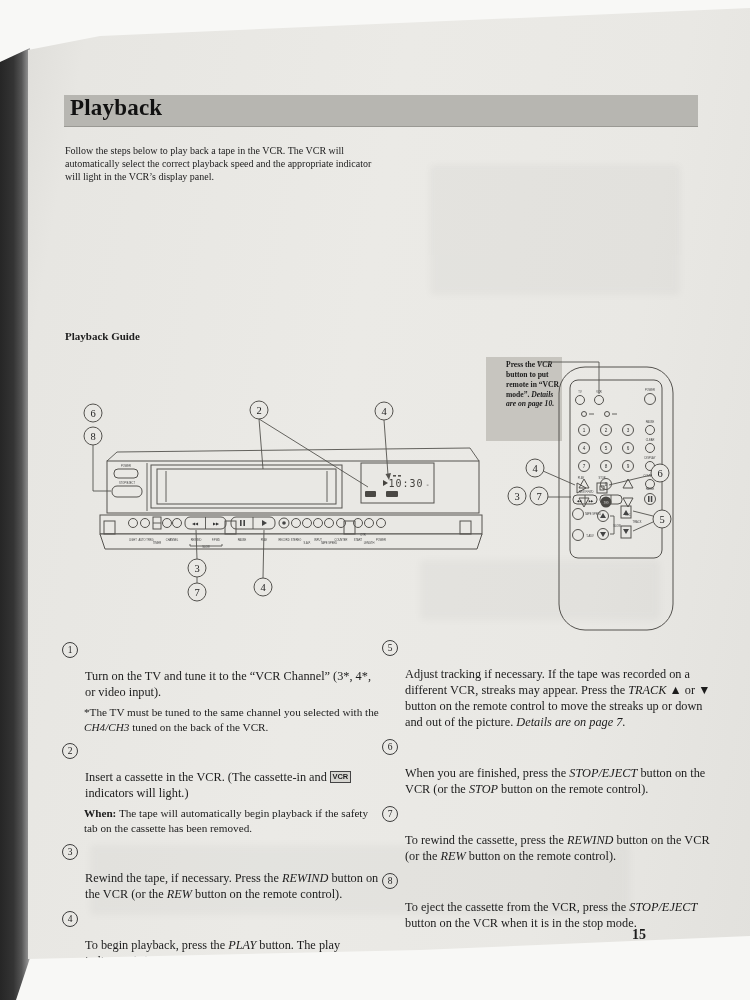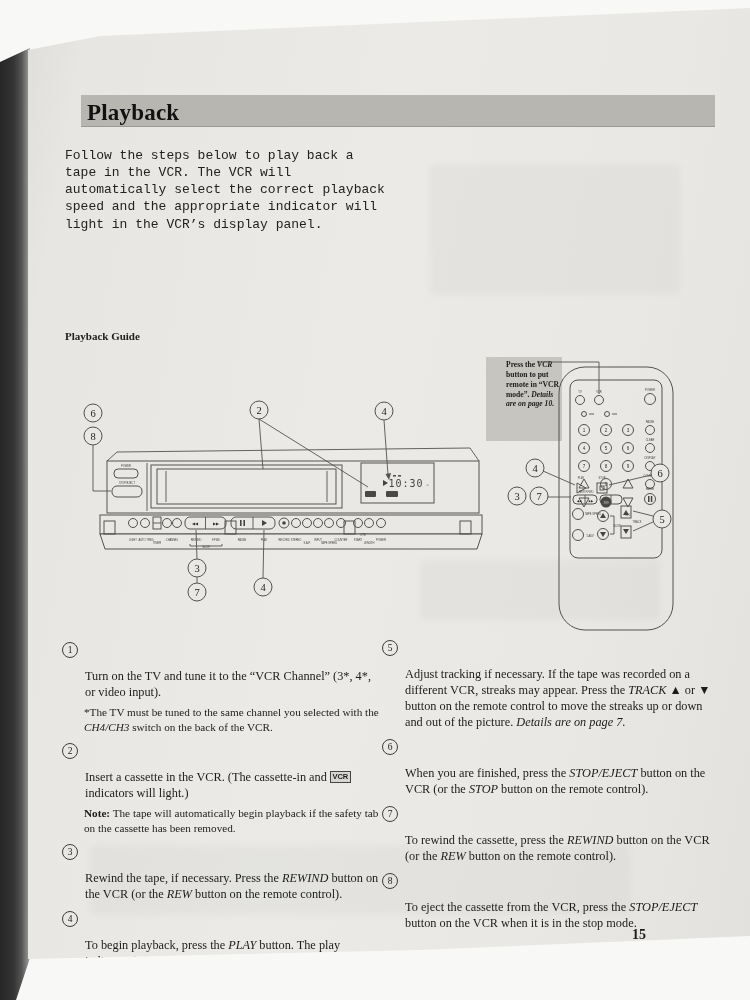--- a/index.html
+++ b/index.html
@@ -8,25 +8,25 @@
   
   #binding{position:absolute;left:0;top:0;width:30px;height:1000px;
            clip-path:polygon(0 62px,30px 48px,30px 958px,16px 1000px,0 1000px);
            background:linear-gradient(90deg,#262626 0%,#343434 45%,#555 72%,#8c8c8c 92%,#b5b5b3 100%);}
   
   #page{position:absolute;left:0;top:0;width:750px;height:1000px;
         clip-path:polygon(28px 50px,100px 36px,750px 8px,750px 936px,420px 950px,28px 959px);
         background:linear-gradient(100deg,#dbdad6 0%,#e7e6e2 10%,#ebeae6 45%,#e9e8e4 75%,#e2e1dd 100%);}
   .ghost{position:absolute;background:#6a6a6a;opacity:.05;filter:blur(3px);border-radius:4px;}
   
-  #hdrbar{position:absolute;left:81px;top:95px;width:634px;height:31px;background:#b7b6b1;
-          border-bottom:1px solid #9a9994;display:flex;align-items:flex-end;}
+  #hdrbar{position:absolute;left:64px;top:95px;width:634px;height:31px;background:#b7b6b1;
+          border-bottom:1px solid #9a9994;display:flex;align-items:flex-start;}
   #hdrbar .t{font-size:23px;font-weight:bold;padding-left:6px;letter-spacing:.2px;color:#111;}
   
-  .para{position:absolute;left:65px;width:322px;font-size:13px;line-height:1.32;color:#222;font-family:Liberation Mono, monospace;}
+  .para{position:absolute;left:65px;width:322px;font-size:10px;line-height:1.32;color:#222;}
   #guideHead{position:absolute;left:65px;top:330px;font-size:11px;font-weight:bold;}
   
   #notebox{position:absolute;left:486px;top:357px;width:54px;min-height:78px;background:#c7c5bf;
            padding:3px 2px 3px 20px;font-size:7.6px;font-weight:bold;line-height:1.3;color:#1a1a1a;}
   #notebox em{font-style:italic;}
   
   .stepcol{position:absolute;font-size:12.3px;line-height:1.3;color:#1c1c1c;}
   #colL{left:62px;top:641px;width:322px;}
   #colR{left:382px;top:639px;width:330px;}
   .step{display:flex;gap:7px;margin-bottom:7px;}
@@ -281,26 +281,26 @@
         <line class="ln" x1="653" y1="516" x2="633" y2="511"></line>
         <line class="ln" x1="653" y1="522" x2="633" y2="531"></line>
       </g>
     </svg>
 
     <div id="colL" class="stepcol">
         <div class="step">
           <span class="stepnum">1</span>
           <div class="steptext"><span>Turn on the TV and tune it to the “VCR Channel” (3*, 4*, or video input).</span></div>
         </div>
-        <div class="stepnote"><span>*The TV must be tuned to the same channel you selected with the </span><em>CH4/CH3</em><span> switch on the back of the VCR.</span></div>
+        <div class="stepnote"><span>*The TV must be tuned to the same channel you selected with the </span><em>CH4/CH3</em><span> tuned on the back of the VCR.</span></div>
         <div class="step">
           <span class="stepnum">2</span>
           <div class="steptext"><span>Insert a cassette in the VCR.  (The cassette-in and </span><span class="vcrbox">VCR</span><span> indicators will light.)</span></div>
         </div>
-        <div class="stepnote"><strong>Note:</strong><span>  The tape will automatically begin playback if the safety tab on the cassette has been removed.</span></div>
+        <div class="stepnote"><strong>When:</strong><span>  The tape will automatically begin playback if the safety tab on the cassette has been removed.</span></div>
         <div class="step">
           <span class="stepnum">3</span>
           <div class="steptext"><span>Rewind the tape, if necessary.  Press the </span><em>REWIND</em><span> button on the VCR (or the </span><em>REW</em><span> button on the remote control).</span></div>
         </div>
         <div class="step">
           <span class="stepnum">4</span>
           <div class="steptext"><span>To begin playback, press the </span><em>PLAY</em><span> button.  The play indicator (▶) appears in the display panel.</span></div>
         </div>
       </div>
     <div id="colR" class="stepcol">

